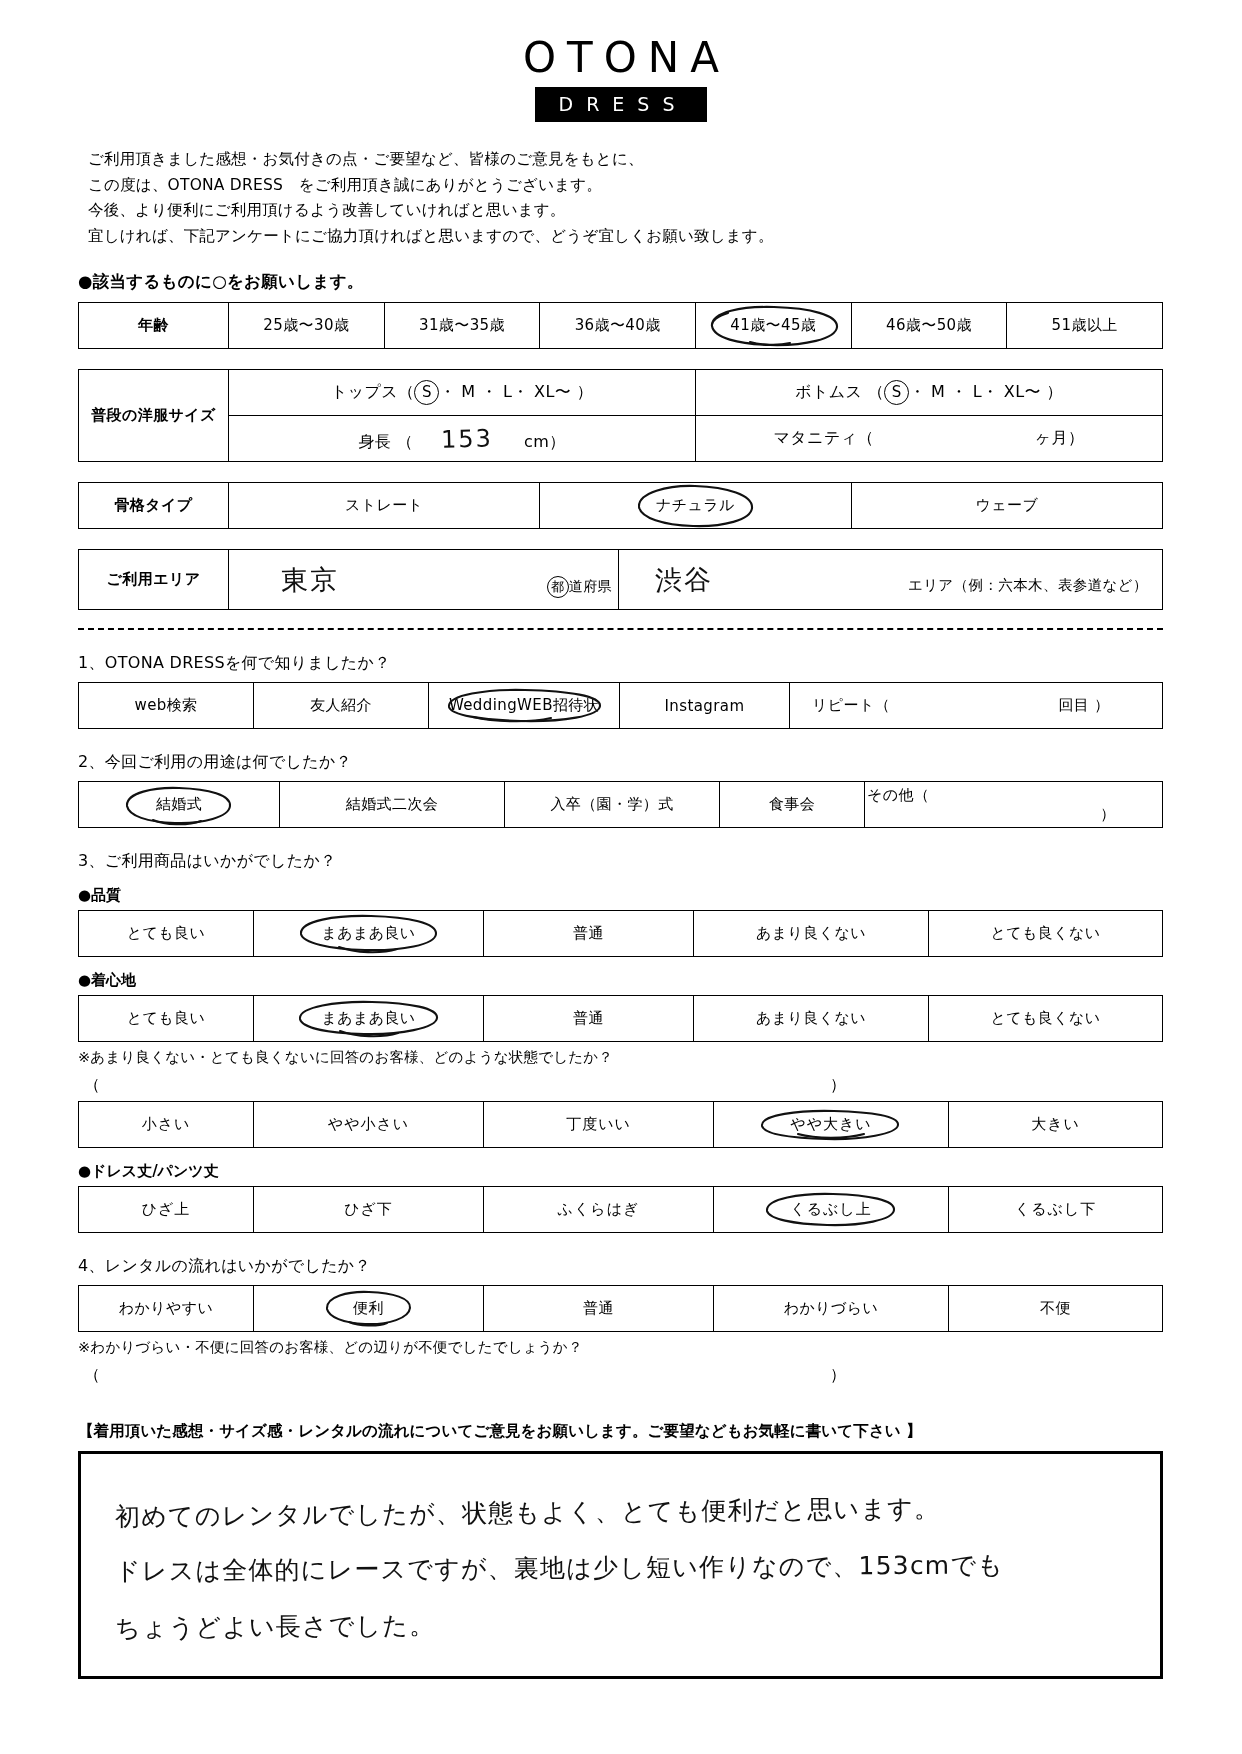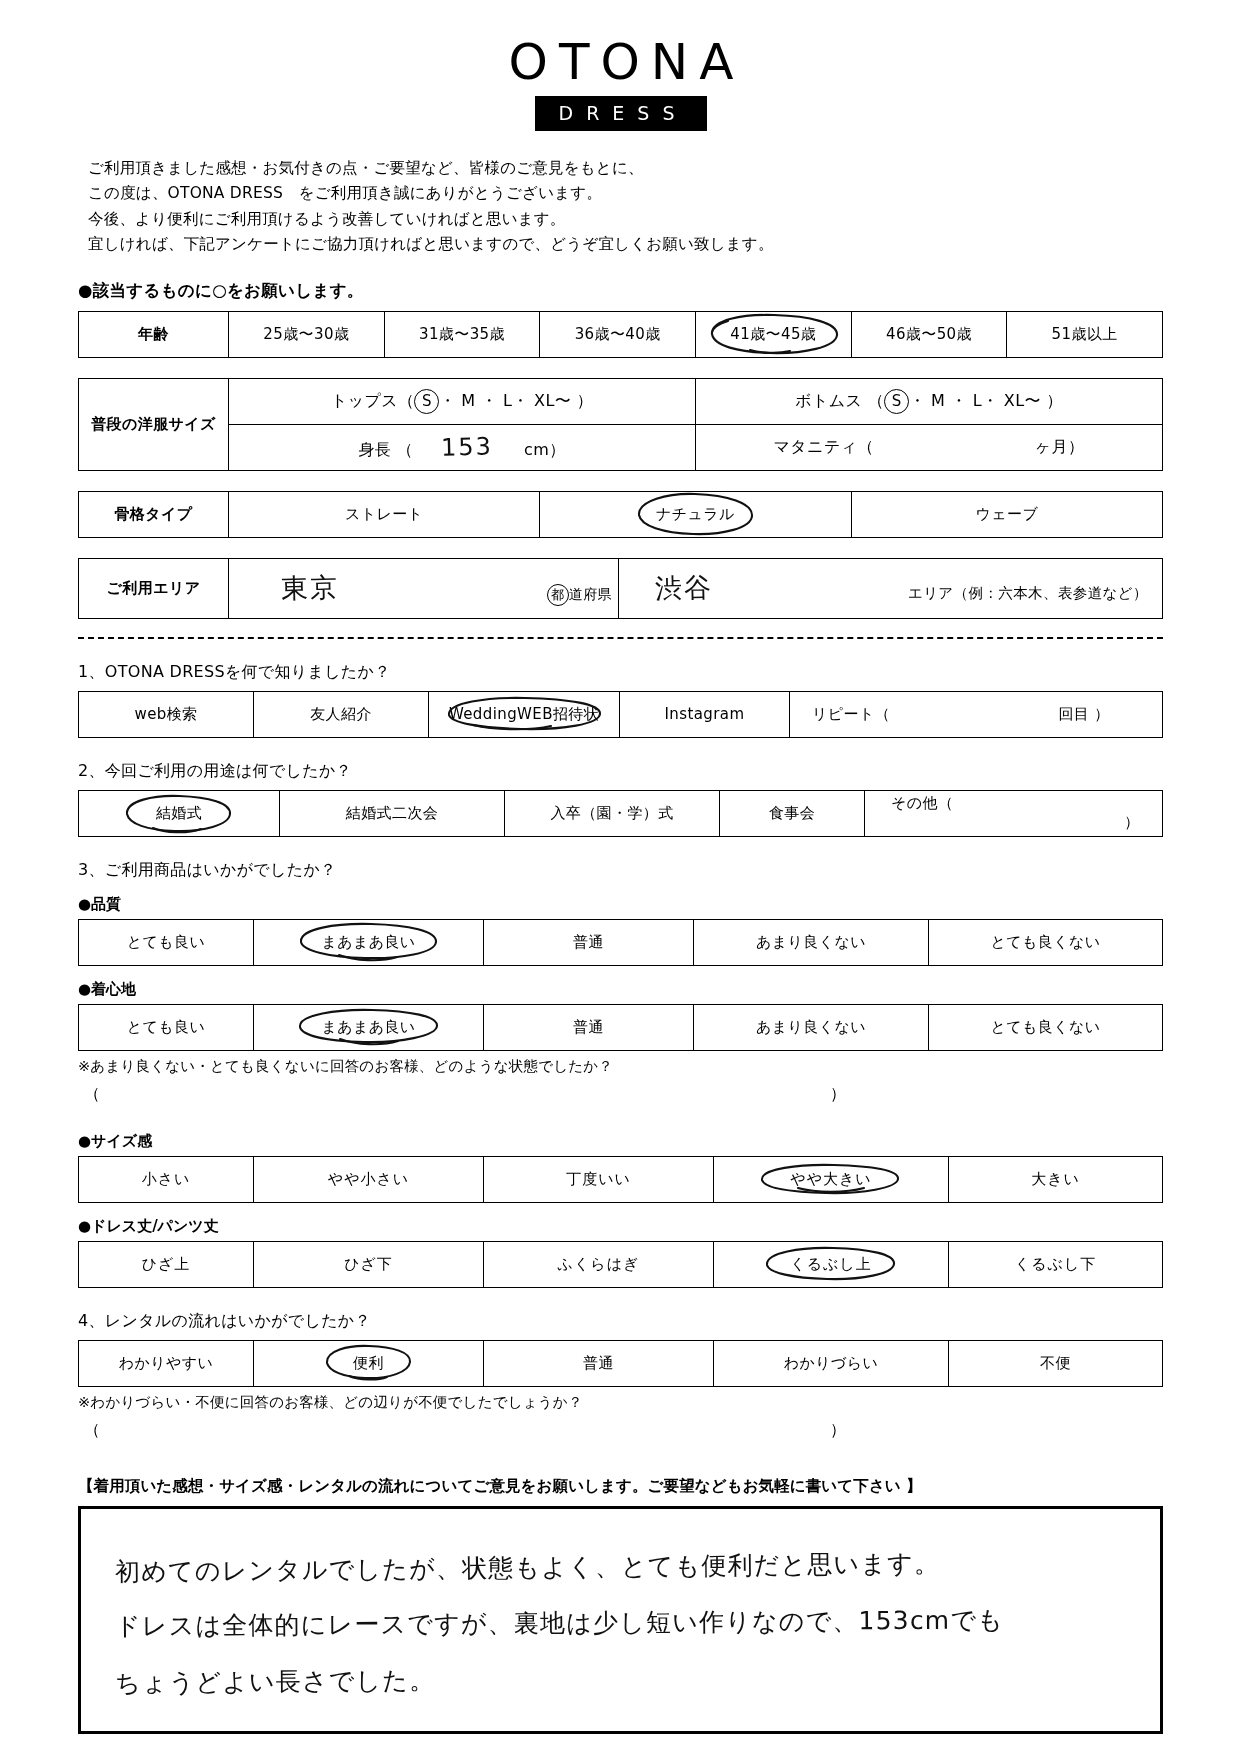--- a/index.html
+++ b/index.html
@@ -10,21 +10,21 @@
     font-family: "DejaVu Sans", "Liberation Sans", sans-serif;
     color: #000;
     position: relative;
     overflow: hidden;
   }
   .page { position: relative; width: 1242px; height: 1754px; padding: 0; }
 
   
   .logo-wrap { text-align: center; padding-top: 36px; }
   .logo-main {
-    font-size: 50px;
+    font-size: 42px;
     letter-spacing: 11px;
     font-weight: 400;
     line-height: 1.05;
     font-family: "DejaVu Sans", "Liberation Sans", sans-serif;
     padding-left: 11px;
   }
   .logo-sub-box {
     display: inline-block;
     background: #000;
     color: #fff;
@@ -308,21 +308,21 @@
         <span class="pen-circle">
           <svg width="124" height="46" viewBox="0 0 124 46">
             <path class="pen-stroke" d="M10 23 C10 11, 36 5, 62 6 C92 7, 114 13, 113 24 C112 35, 86 42, 58 41 C30 40, 12 34, 10 24"></path>
             <path class="pen-stroke" d="M36 38 C48 43, 70 44, 84 39" stroke-width="1.6"></path>
           </svg>
         </span>
       </td>
       <td style="width:225px"><span class="cell-inner">結婚式二次会</span></td>
       <td style="width:215px"><span class="cell-inner">入卒（園・学）式</span></td>
       <td style="width:145px"><span class="cell-inner">食事会</span></td>
-      <td style="text-align:left;padding-left:26px">
+      <td style="text-align:left;padding-left:2px">
         <span>その他（</span>
         <span style="display:inline-block;width:228px"></span>
         <span>）</span>
       </td>
     </tr>
   </tbody>
     </table>
 
   <div class="qhead">3、ご利用商品はいかがでしたか？</div>
 
@@ -367,21 +367,20 @@
     </tr>
   </tbody>
     </table>
 
   <div class="note">※あまり良くない・とても良くないに回答のお客様、どのような状態でしたか？</div>
   <div class="paren-row">
     <span class="lp">（</span>
     <span class="rp">）</span>
   </div>
 
-  <div class="sub-head" style="margin-top:22px">●サイズ感</div>
   <table class="form">
     <tbody>
         <tr>
       <td style="width:175px"><span class="cell-inner sz-opt">小さい</span></td>
       <td style="width:230px"><span class="cell-inner sz-opt">やや小さい</span></td>
       <td style="width:230px"><span class="cell-inner sz-opt">丁度いい</span></td>
       <td style="width:235px">
         <span class="cell-inner sz-opt">やや大きい</span>
         <span class="pen-circle">
           <svg width="154" height="38" viewBox="0 0 154 38">

